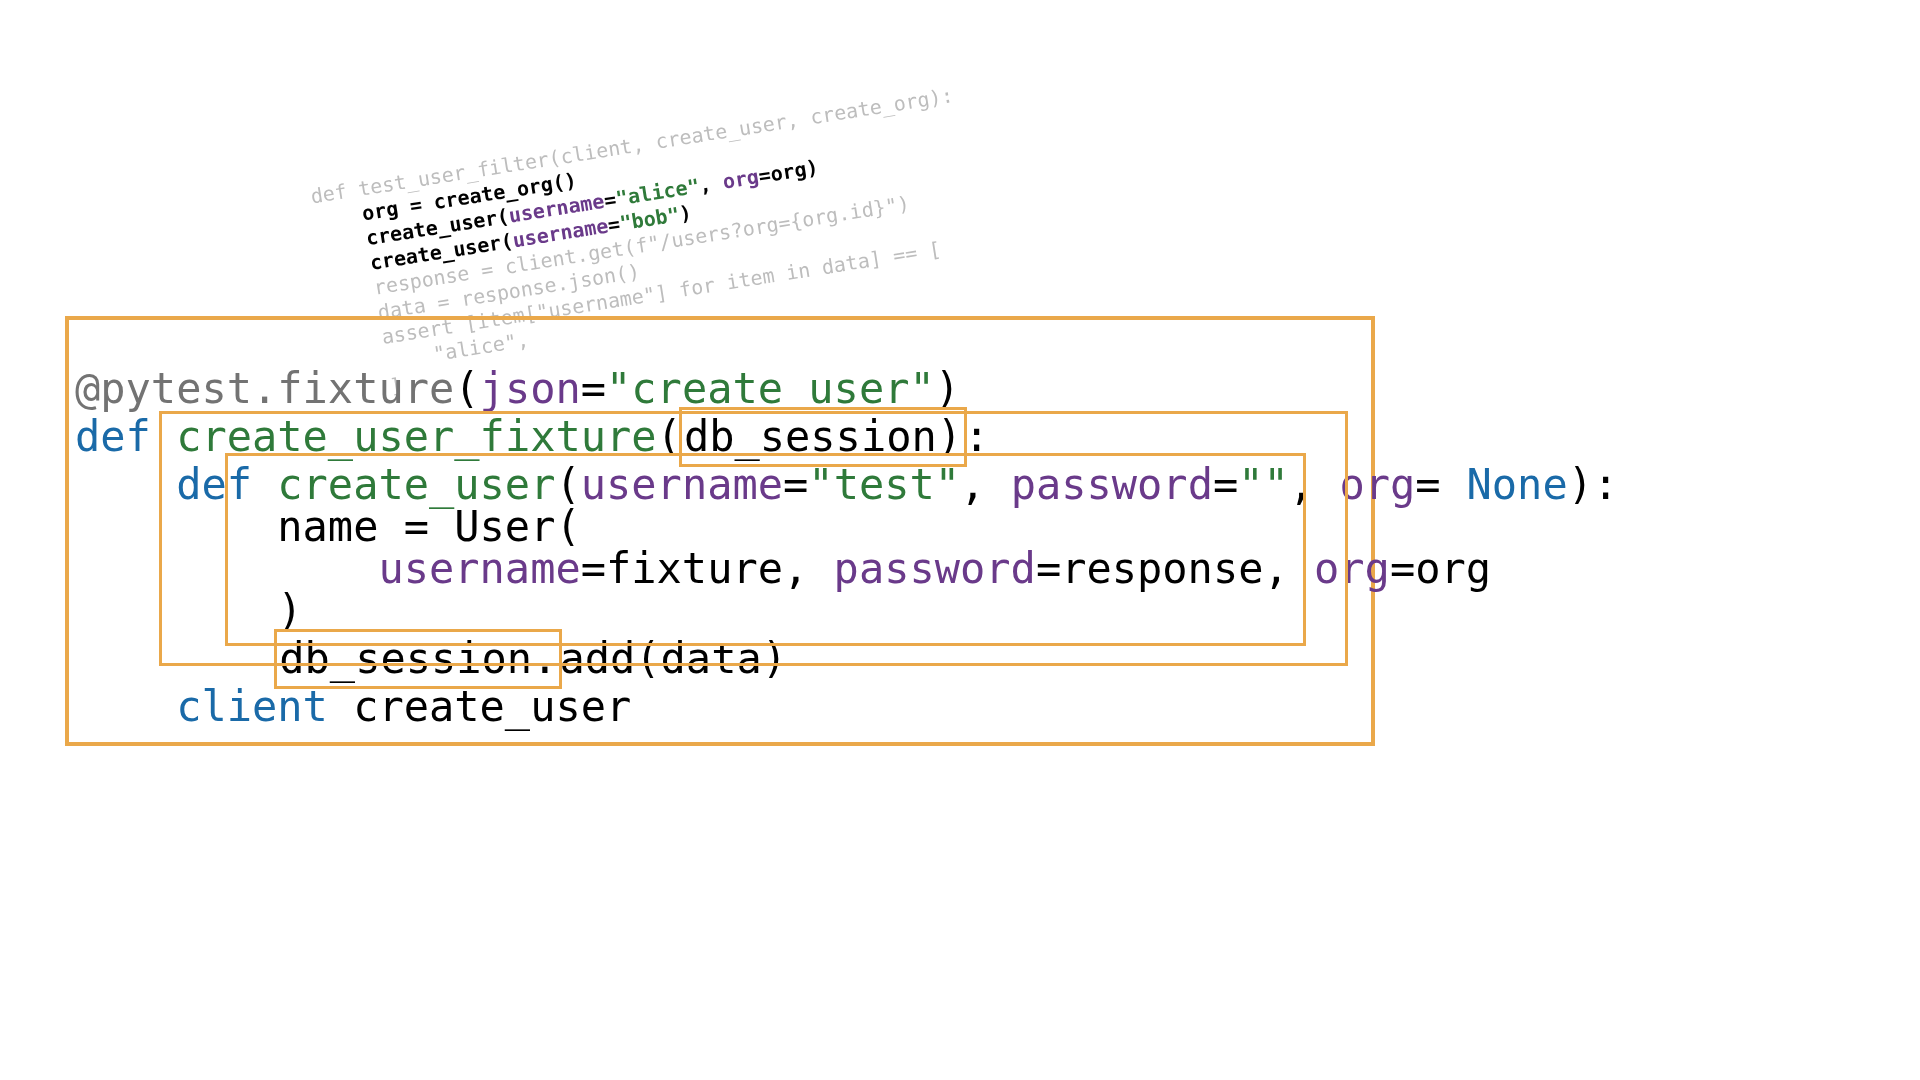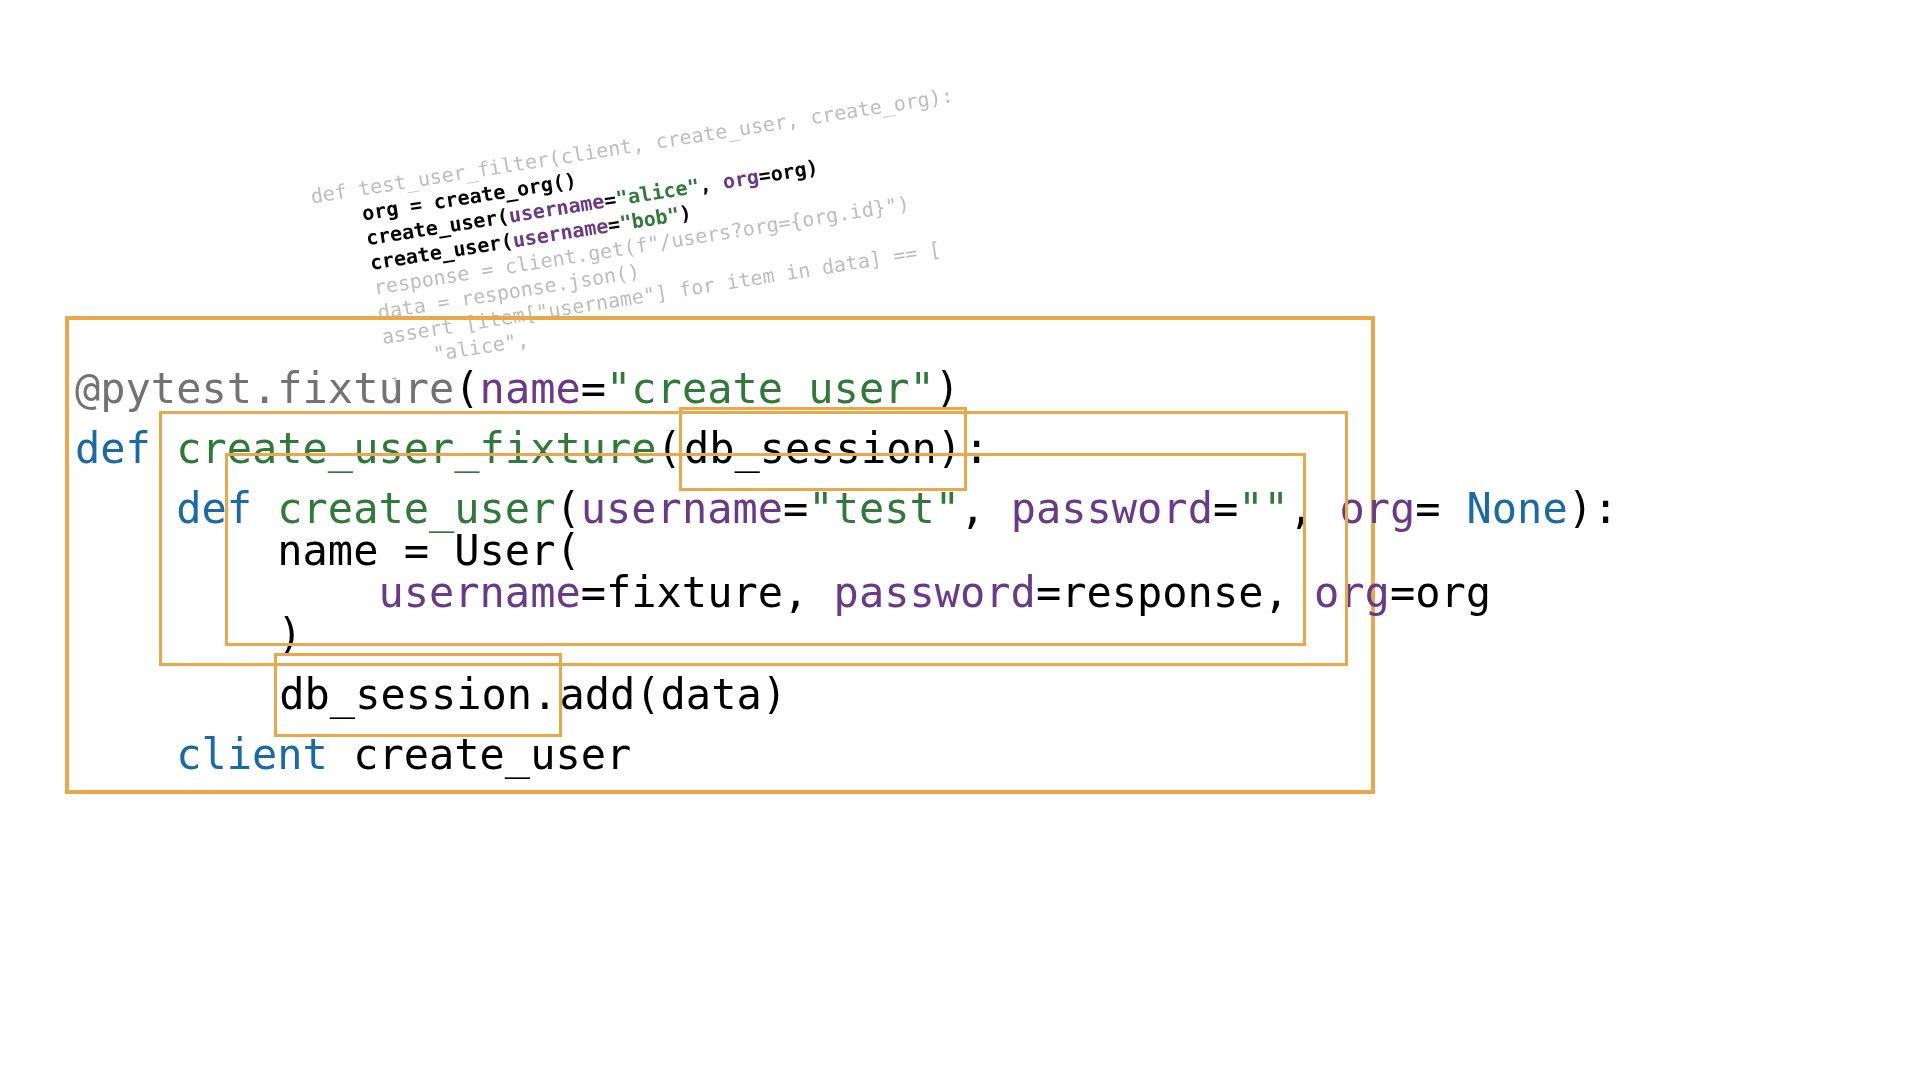--- a/index.html
+++ b/index.html
@@ -54,21 +54,21 @@
   .big .param   { color: #6a3a8a; }
   .big .str     { color: #2f7a3a; }
   .big .none    { color: #1a6aa8; margin-left: 26px; }
 
   .ind1 { display:inline-block; width: 4ch; }
   .ind2 { display:inline-block; width: 8ch; }
 
   .hlbox {
     display:inline-block;
     border: 3px solid #eaa84a;
-    padding: 18px 2px;
+    padding: 6px 2px;
     margin: -3px;
     box-sizing: border-box;
   }
 
   
   .overlay-box {
     position: absolute;
     border: 3px solid #eaa84a;
     box-sizing: border-box;
     pointer-events: none;
@@ -84,21 +84,21 @@
 <span class="em"><span>    create_user(</span><span class="param">username</span><span>=</span><span class="str">"bob"</span><span>)</span></span>
 <span>    response = client.get(f"/users?org={org.id}")</span>
 <span>    data = response.json()</span>
 <span>    assert [item["username"] for item in data] == [</span>
 <span>        "alice",</span>
 <span>    ]</span>
 </div>
 
 <div class="big-wrap">
 <div class="big">
-<span><span class="dec">@pytest.fixture</span><span>(</span><span class="param">name</span><span>=</span><span class="str">"create_user"</span><span>)</span></span>
+<span><span class="dec">@pytest.fixture</span><span>(</span><span class="param">json</span><span>=</span><span class="str">"create_user"</span><span>)</span></span>
 <span><span class="kw">def</span><span> </span><span class="fnname">create_user_fixture</span><span>(</span><span class="hlbox"><span>db_session</span><span>)</span></span><span>:</span></span>
 <span><span class="ind1"></span><span class="kw">def</span><span> </span><span class="fnname">create_user</span><span>(</span><span class="param">username</span><span>=</span><span class="str">"test"</span><span>, </span><span class="param">password</span><span>=</span><span class="str">""</span><span>, </span><span class="param">org</span><span>=</span><span class="none">None</span><span>):</span></span>
 <span><span class="ind2"></span><span>name = User(</span></span>
 <span><span class="ind2"></span><span class="ind1"></span><span class="param">username</span><span>=fixture, </span><span class="param">password</span><span>=response, </span><span class="param">org</span><span>=org</span></span>
 <span><span class="ind2"></span><span>)</span></span>
 <span><span class="ind2"></span><span class="hlbox"><span>db_session.</span></span><span>add(data)</span></span>
 <span><span class="ind1"></span><span class="kw">client</span><span> create_user</span></span>
 </div>
 
 <div class="overlay-box" style="left:90px; top:91px; width:1189px; height:255px;"></div>

